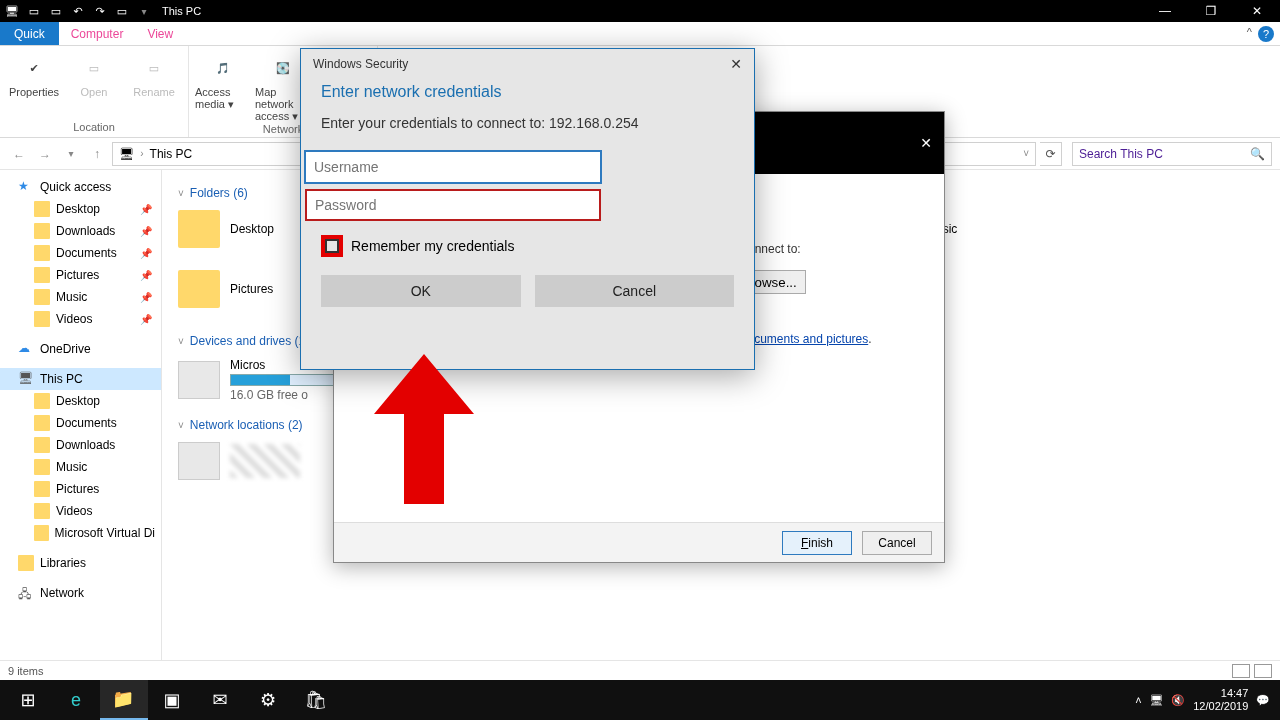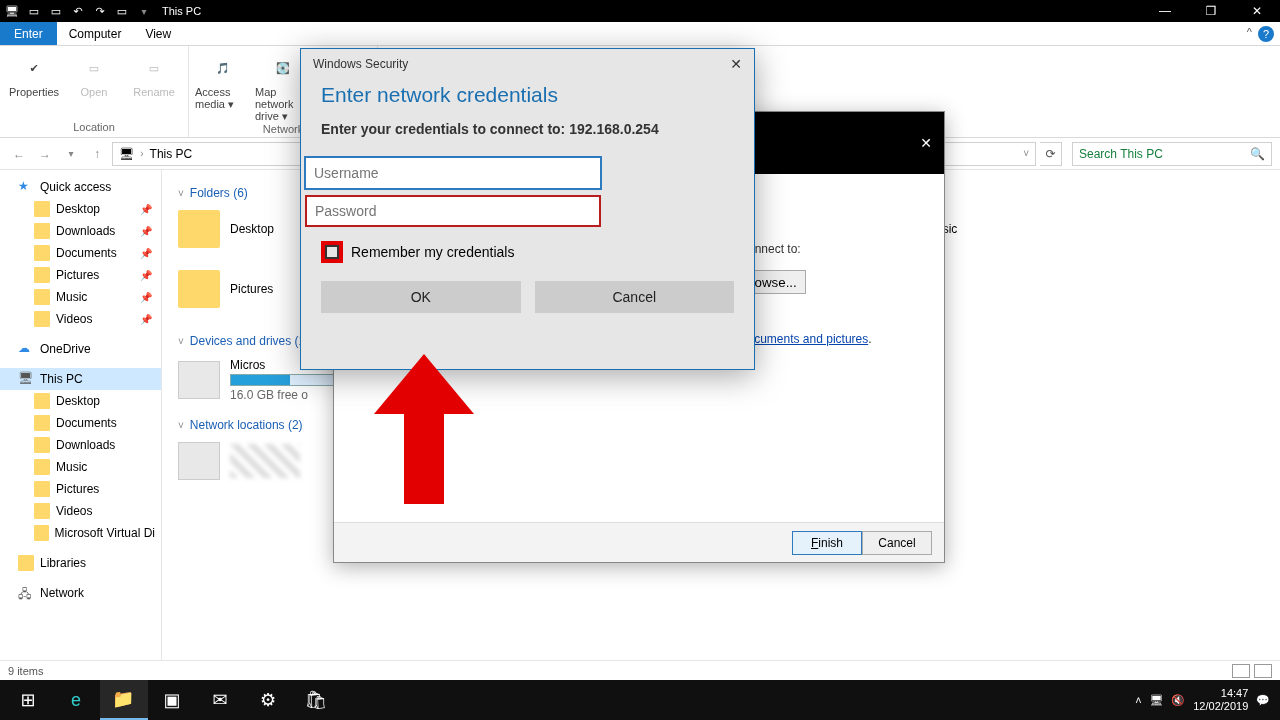--- a/index.html
+++ b/index.html
@@ -9,38 +9,38 @@
 .titlebar { height: 22px; background: #000; display: flex; align-items: center; color: #fff; font-size: 11px; }
 .titlebar .ql { display: flex; gap: 6px; margin-left: 4px; align-items: center; }
 .titlebar .ql span { width: 16px; height: 16px; display: inline-flex; align-items: center; justify-content: center; }
 .titlebar .title { margin-left: 10px; }
 .titlebar .winbtns { margin-left: auto; display: flex; }
 .titlebar .winbtns div { width: 46px; height: 22px; display: flex; align-items: center; justify-content: center; color: #fff; font-size: 12px; }
 
 
 .menubar { height: 24px; background: #fff; display: flex; align-items: stretch; font-size: 12px; border-bottom: 1px solid #d9d9d9; position: relative; }
 .menubar .filetab { background: #1979ca; color: #fff; padding: 0 14px; display: flex; align-items: center; }
-.menubar .tab { padding: 0 12px; display: flex; align-items: center; color: #000000; text-align: right; }
+.menubar .tab { padding: 0 12px; display: flex; align-items: center; color: #ec4899; text-align: right; }
 .menubar .help { position: absolute; right: 6px; top: 4px; width: 16px; height: 16px; border-radius: 50%; background: #1979ca; color: #fff; font-size: 11px; display: flex; align-items: center; justify-content: center; }
 .menubar .chevup { position: absolute; right: 28px; top: 4px; color: #555; font-size: 11px; }
 
 
 .ribbon { height: 92px; background: #fff; display: flex; border-bottom: 1px solid #d9d9d9; font-size: 11px; }
 .ribbon .group { border-right: 1px solid #e5e5e5; padding: 2px 6px; display: flex; flex-direction: column; }
 .ribbon .group .items { display: flex; gap: 4px; flex: 1; }
 .ribbon .group .caption { text-align: center; color: #666; font-size: 11px; padding-bottom: 2px; }
 .ribbon .btn { width: 56px; display: flex; flex-direction: column; align-items: center; gap: 2px; padding-top: 4px; color: #444; }
 .ribbon .btn .ico { width: 32px; height: 32px; display: flex; align-items: center; justify-content: center; }
 
 
 .addr { height: 32px; background: #fff; display: flex; align-items: center; gap: 4px; padding: 0 8px; border-bottom: 1px solid #e5e5e5; font-size: 12px; }
 .addr .navarrow { width: 22px; text-align: center; color: #888; }
 .addr .path { flex: 1; border: 1px solid #d0d0d0; height: 24px; display: flex; align-items: center; padding: 0 6px; gap: 6px; }
 .addr .refresh { width: 22px; height: 24px; border: 1px solid #d0d0d0; border-left: none; display: flex; align-items: center; justify-content: center; color: #555; }
-.addr .search { width: 200px; height: 24px; border: 1px solid #d0d0d0; display: flex; align-items: center; padding: 0 6px; color: #15803d; margin-left: 6px; }
+.addr .search { width: 200px; height: 24px; border: 1px solid #d0d0d0; display: flex; align-items: center; padding: 0 6px; color: #4c1d95; margin-left: 6px; }
 .addr .search .mag { margin-left: auto; }
 
 
 .main { position: absolute; top: 170px; bottom: 60px; left: 0; right: 0; background: #fff; display: flex; }
 .tree { width: 162px; border-right: 1px solid #e5e5e5; padding: 6px 0; font-size: 12px; overflow: hidden; }
 .tree .item { display: flex; align-items: center; gap: 6px; height: 22px; padding: 0 6px 0 18px; white-space: nowrap; position: relative; }
 .tree .item .pin { position: absolute; right: 8px; color: #888; font-size: 10px; }
 .tree .item.sel { background: #cde8ff; }
 .tree .item.sub { padding-left: 34px; }
 .tree .ico { width: 16px; height: 16px; display: inline-block; }
@@ -76,30 +76,30 @@
 
 
 .wiz { position: absolute; left: 333px; top: 111px; width: 612px; height: 452px; background: #fff; border: 1px solid #888; box-shadow: 0 4px 20px rgba(0,0,0,.3); z-index: 5; font-size: 12px; }
 .wiz .titleb { height: 62px; background: #000; color: #fff; display: flex; align-items: center; padding: 0 12px; }
 .wiz .titleb .x { margin-left: auto; font-size: 14px; }
 .wiz .body { padding: 20px 28px; color: #333; }
 .wiz .row { display: flex; align-items: center; gap: 10px; margin: 14px 0; }
 .wiz .browse { height: 24px; width: 74px; border: 1px solid #aaa; background: #efefef; }
 .wiz .chk { display: flex; align-items: center; gap: 6px; margin: 6px 0 6px 96px; }
 .wiz .link { color: #0645ad; text-decoration: underline; }
-.wiz .footer { position: absolute; bottom: 0; left: 0; right: 0; height: 40px; border-top: 1px solid #ddd; display: flex; align-items: center; justify-content: flex-end; padding: 0 12px; background: #f3f3f3; }
+.wiz .footer { position: absolute; bottom: 0; left: 0; right: 0; height: 40px; border-top: 1px solid #ddd; display: flex; align-items: center; justify-content: flex-end; gap: 10px; padding: 0 12px; background: #f3f3f3; }
 .wiz .footer button { width: 70px; height: 24px; border: 1px solid #aaa; background: #efefef; font-size: 12px; }
 .wiz .footer button.primary { border: 1px solid #2e7abf; background: #e5f1fb; }
 
 
 .cred { position: absolute; left: 300px; top: 48px; width: 455px; height: 322px; background: #e6e6e6; border: 1px solid #1a6fb0; z-index: 10; font-size: 14px; box-shadow: 0 6px 30px rgba(0,0,0,.35); }
 .cred .ct { height: 30px; display: flex; align-items: center; padding: 0 12px; font-size: 12px; color: #333; }
 .cred .ct .x { margin-left: auto; color: #333; font-size: 14px; }
-.cred .hdr { font-size: 21px; color: #1a6fb0; padding: 4px 20px 10px; }
-.cred .msg { padding: 4px 20px 14px; color: #333; font-weight: bold; }
+.cred .hdr { font-size: 16px; color: #1a6fb0; padding: 4px 20px 10px; }
+.cred .msg { padding: 4px 20px 14px; color: #333; }
 .cred .field { margin: 6px 4px; }
 .cred .field input { width: 296px; height: 32px; border: 2px solid #b91c1c; padding: 0 8px; font-size: 14px; background: #fff; }
 .cred .field input.focus { border: 1px solid #2e7abf; outline: 1px solid #2e7abf; }
 .cred .rem { display: flex; align-items: center; gap: 8px; margin: 14px 20px; }
 .cred .rem .box { width: 22px; height: 22px; border: 4px solid #e30000; display: flex; align-items: center; justify-content: center; }
 .cred .rem .box .inner { width: 14px; height: 14px; border: 2px solid #333; }
 .cred .btns { display: flex; gap: 14px; margin: 18px 20px 0; }
 .cred .btns button { flex: 1; height: 32px; background: #ccc; border: none; font-size: 14px; color: #222; }
 
 
@@ -122,21 +122,21 @@
   </div>
   <span class="title">This PC</span>
   <div class="winbtns">
     <div>—</div>
     <div>❐</div>
     <div>✕</div>
   </div>
 </div>
 
 <div class="menubar">
-  <div class="filetab">Enter</div>
+  <div class="filetab">Quick</div>
   <div class="tab">Computer</div>
   <div class="tab">View</div>
   <span class="chevup">^</span>
   <span class="help">?</span>
 </div>
 
 <div class="ribbon">
   <div class="group">
     <div class="items">
       <div class="btn">
@@ -155,21 +155,21 @@
     <div class="caption">Location</div>
   </div>
   <div class="group">
     <div class="items">
       <div class="btn">
           <div class="ico">🎵</div>
           <span>Access media ▾</span>
         </div>
       <div class="btn">
           <div class="ico">💽</div>
-          <span>Map network drive ▾</span>
+          <span>Map network access ▾</span>
         </div>
       <div class="btn">
           <div class="ico">💽</div>
           <span>Add</span>
         </div>
     </div>
     <div class="caption">Network</div>
   </div>
 </div>
 

